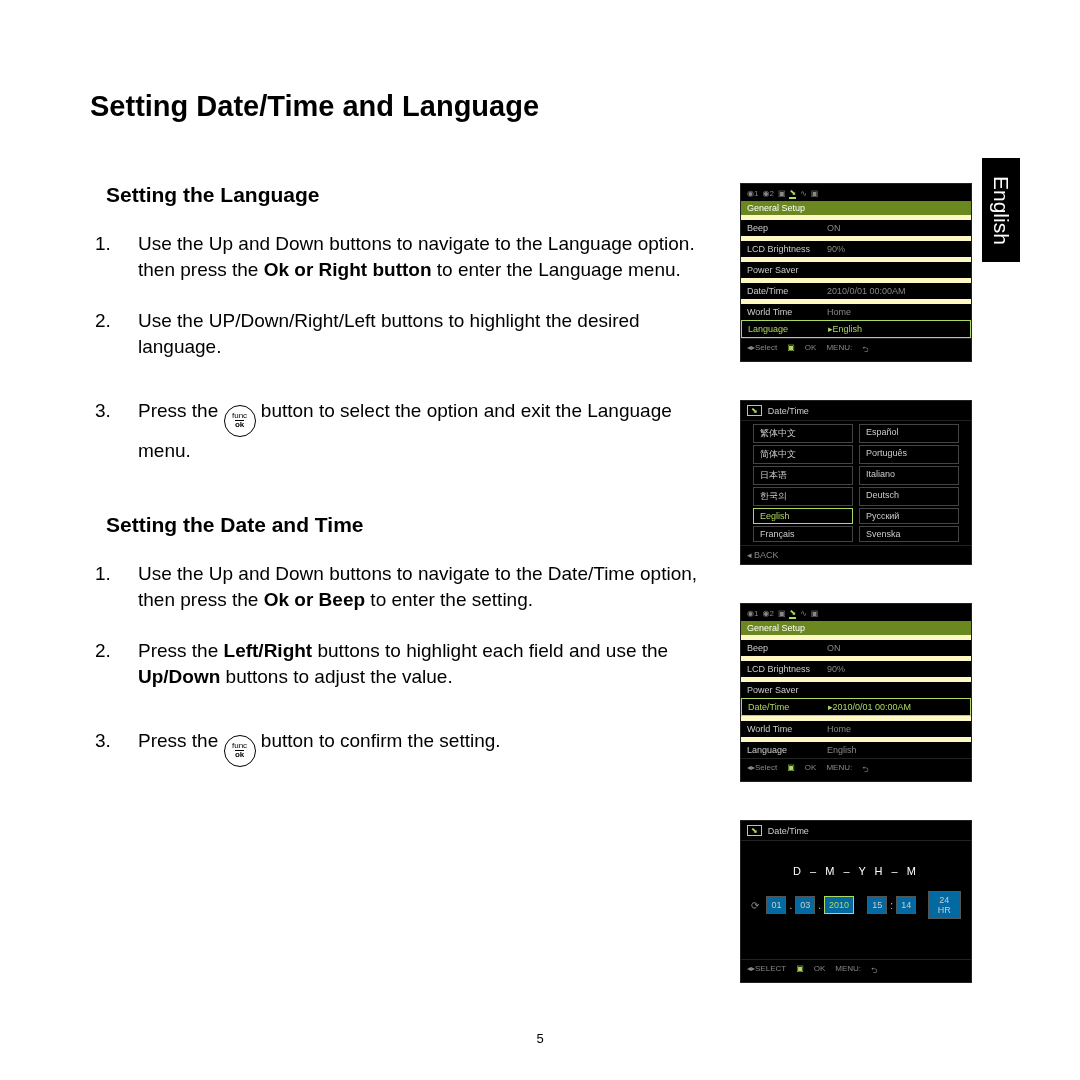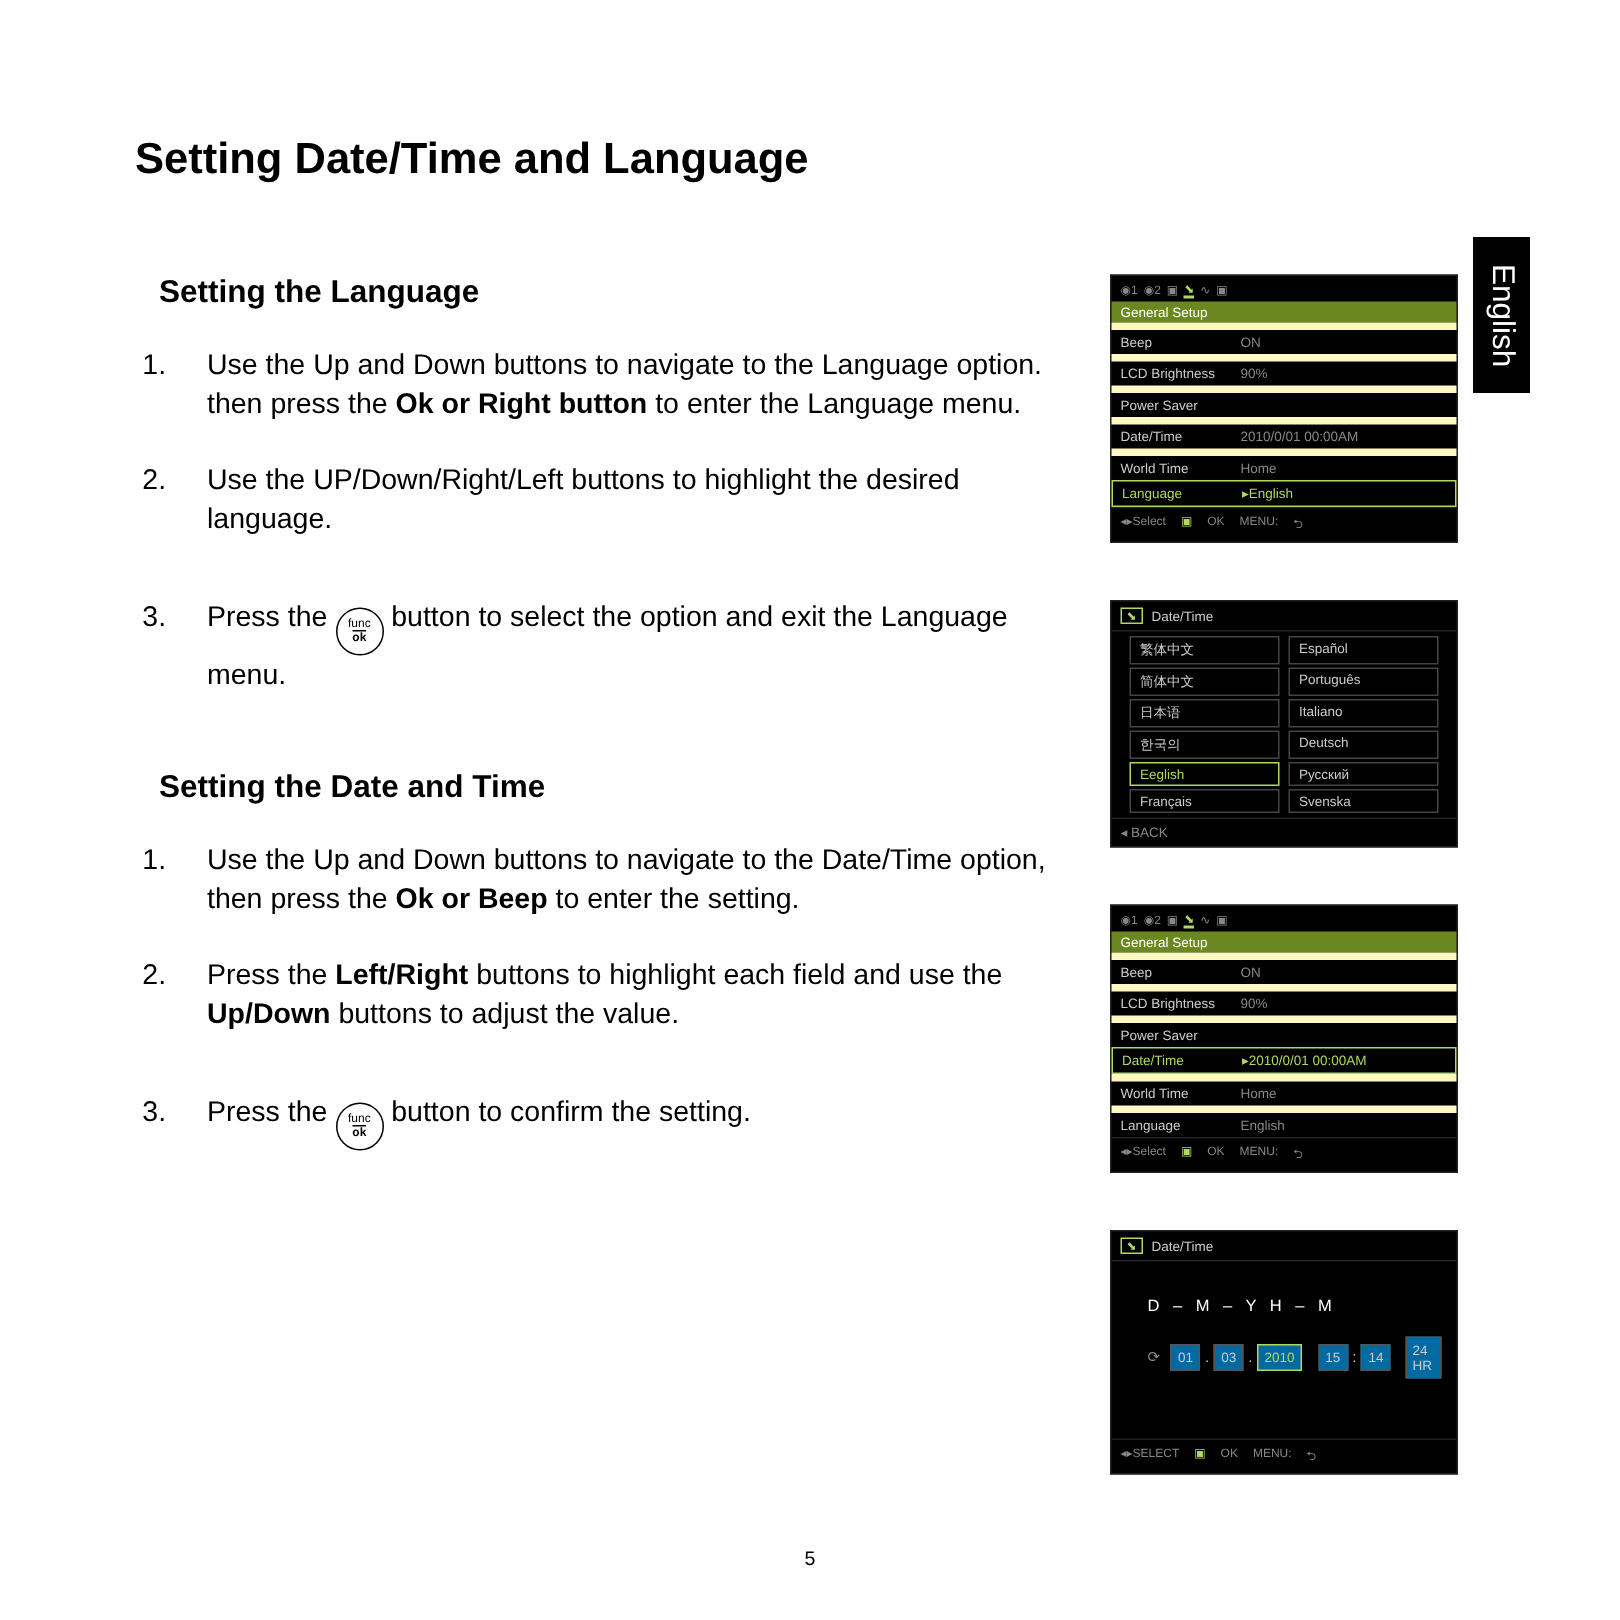--- a/index.html
+++ b/index.html
@@ -140,21 +140,21 @@
     padding: 2px 6px;
     font-size: 9px;
     color: #ccc;
     margin: 1px 0;
     text-align: left;
   }
   .lang-cell.sel { border-color: #aed860; color: #aed860; }
   .back-row { padding: 4px 6px; font-size: 9px; color: #888; border-top: 1px solid #222; }
 
   
-  .dt-body { padding: 24px 10px 10px 24px; text-align: left; }
+  .dt-body { padding: 24px 10px 10px 10px; text-align: center; }
   .dt-labels { color: #fff; font-size: 11px; letter-spacing: 3px; margin-bottom: 14px; }
   .dt-fields {
     display: flex;
     gap: 3px;
     justify-content: center;
     align-items: center;
     font-size: 10px;
     color: #ccc;
   }
   .dt-box {

